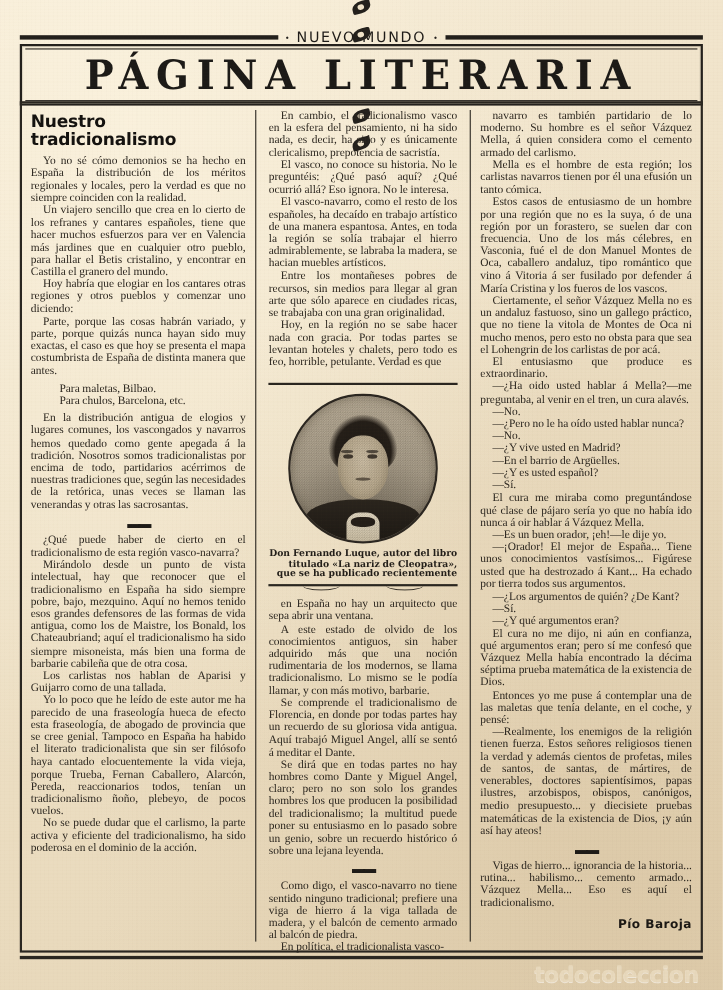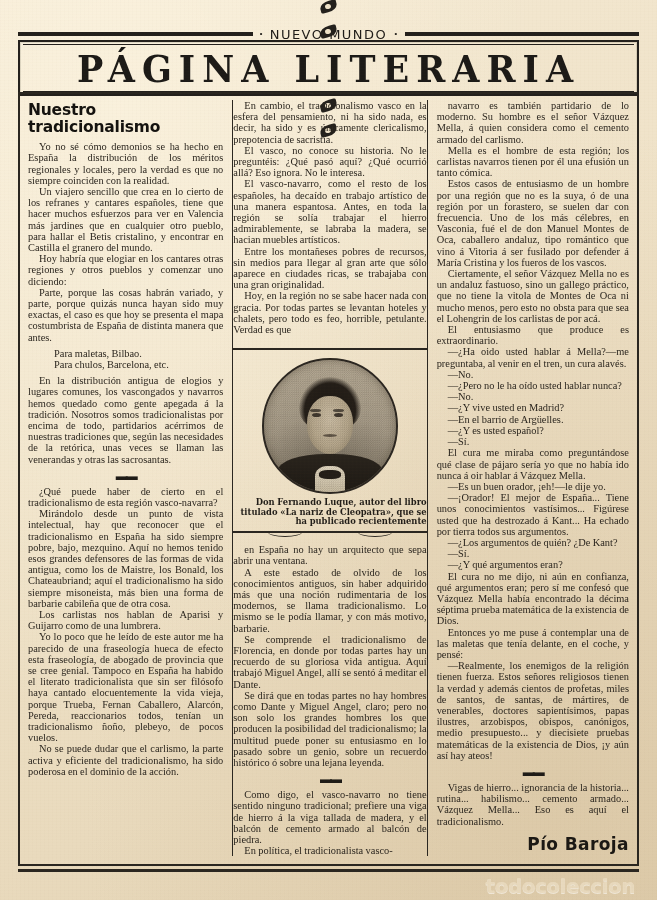--- a/index.html
+++ b/index.html
@@ -75,21 +75,21 @@
   
   .frame {
     position:absolute; left:18px; right:18px; top:92px; bottom:34px;
     border:2px solid #2a2620;
     padding:6px 8px 8px 8px;
     box-sizing:border-box;
   }
   .cols { display:flex; height:100%; }
   .col { box-sizing:border-box; position:relative; }
   .col.c1 { width:34%; padding-right:9px; }
-  .col.c2 { width:32.5%; padding:0 0; border-left:1px solid #2a2620; border-right:1px solid #2a2620; }
+  .col.c2 { width:32.5%; padding:0 11px; border-left:1px solid #2a2620; border-right:1px solid #2a2620; }
   .col.c3 { width:33.5%; padding-left:9px; }
 
   h1.head {
     font-family:"DejaVu Sans", sans-serif;
     font-weight:bold;
     font-size:15.5px; line-height:1.1;
     margin:2px 0 5px 0; color:#14120f;
     letter-spacing:-0.2px;
   }
   p {
@@ -179,21 +179,21 @@
     background-size:2.2px 2.2px;
   }
   .caption {
     font-size:8.4px; line-height:9.3px; text-align:right;
     font-weight:bold; color:#221e19; text-indent:0; margin:2px 0 0 0;
     font-family:"DejaVu Serif", serif;
   }
 
   .signature {
     text-align:right; font-family:"DejaVu Sans", sans-serif;
-    font-weight:bold; font-size:17px; color:#1b1814;
+    font-weight:bold; font-size:11px; color:#1b1814;
     margin-top:7px; letter-spacing:.4px;
   }
 
   
   .footer-rule { position:absolute; left:18px; right:18px; bottom:28px; height:3px; background:#2a2620; }
   .watermark {
     position:absolute; right:22px; bottom:2px;
     font-family:"DejaVu Sans", sans-serif;
     font-weight:bold; font-size:20px; letter-spacing:-0.5px;
     color:#e8d9bd;
@@ -232,21 +232,21 @@
         <p>Hoy habría que elogiar en los cantares otras regiones y otros pueblos y comenzar uno diciendo:</p>
         <p>Parte, porque las cosas habrán variado, y parte, porque quizás nunca hayan sido muy exactas, el caso es que hoy se presenta el mapa costumbrista de España de distinta manera que antes.</p>
         <div class="gap"></div>
         <p class="verse">Para maletas, Bilbao.</p>
         <p class="verse">Para chulos, Barcelona, etc.</p>
         <div class="gap"></div>
         <p>En la distribución antigua de elogios y lugares comunes, los vascongados y navarros hemos quedado como gente apegada á la tradición. Nosotros somos tradicionalistas por encima de todo, partidarios acérrimos de nuestras tradiciones que, según las necesidades de la retórica, unas veces se llaman las venerandas y otras las sacrosantas.</p>
         <div class="sep">▬▬</div>
         <p>¿Qué puede haber de cierto en el tradicionalismo de esta región vasco-navarra?</p>
         <p>Mirándolo desde un punto de vista intelectual, hay que reconocer que el tradicionalismo en España ha sido siempre pobre, bajo, mezquino. Aquí no hemos tenido esos grandes defensores de las formas de vida antigua, como los de Maistre, los Bonald, los Chateaubriand; aquí el tradicionalismo ha sido siempre misoneista, más bien una forma de barbarie cabileña que de otra cosa.</p>
-        <p>Los carlistas nos hablan de Aparisi y Guijarro como de una lumbrera.</p>
+        <p>Los carlistas nos hablan de Aparisi y Guijarro como de una tallada.</p>
         <p>Yo lo poco que he leído de este autor me ha parecido de una fraseología hueca de efecto esta fraseología, de abogado de provincia que se cree genial. Tampoco en España ha habido el literato tradicionalista que sin ser filósofo haya cantado elocuentemente la vida vieja, porque Trueba, Fernan Caballero, Alarcón, Pereda, reaccionarios todos, tenían un tradicionalismo ñoño, plebeyo, de pocos vuelos.</p>
         <p>No se puede dudar que el carlismo, la parte activa y eficiente del tradicionalismo, ha sido poderosa en el dominio de la acción.</p>
       </div>
 
       <div class="col c2">
         <p>En cambio, el tradicionalismo vasco en la esfera del pensamiento, ni ha sido nada, es decir, ha sido y es únicamente clericalismo, prepotencia de sacristía.</p>
         <p>El vasco, no conoce su historia. No le preguntéis: ¿Qué pasó aquí? ¿Qué ocurrió allá? Eso ignora. No le interesa.</p>
         <p>El vasco-navarro, como el resto de los españoles, ha decaído en trabajo artístico de una manera espantosa. Antes, en toda la región se solía trabajar el hierro admirablemente, se labraba la madera, se hacian muebles artísticos.</p>
         <p>Entre los montañeses pobres de recursos, sin medios para llegar al gran arte que sólo aparece en ciudades ricas, se trabajaba con una gran originalidad.</p>
         <p>Hoy, en la región no se sabe hacer nada con gracia. Por todas partes se levantan hoteles y chalets, pero todo es feo, horrible, petulante. Verdad es que</p>

